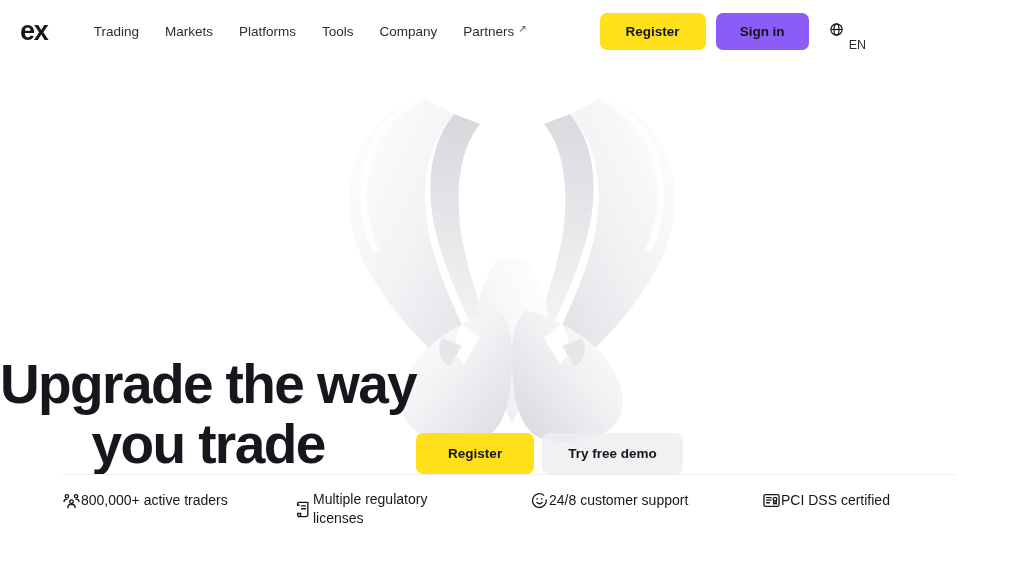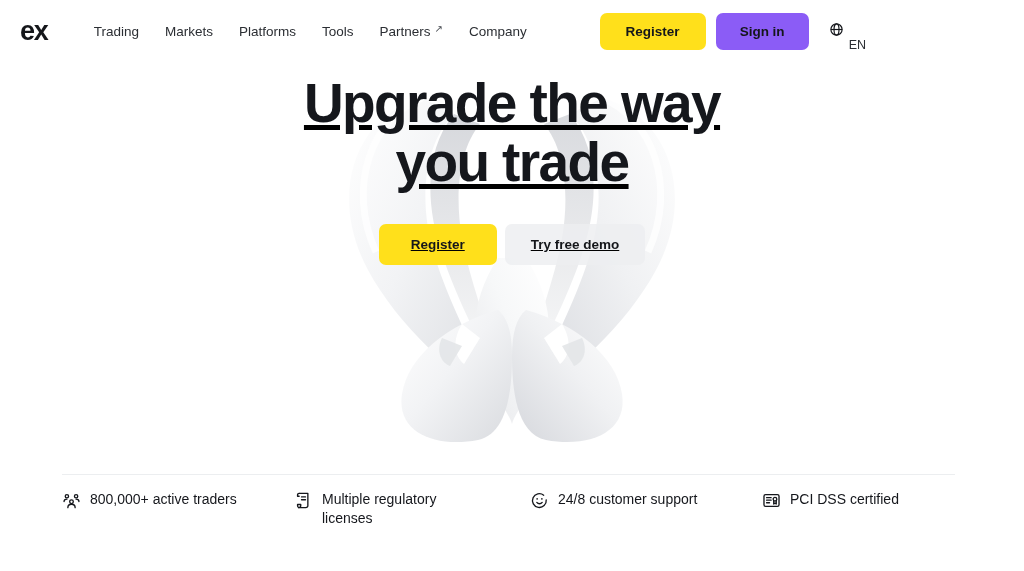--- a/index.html
+++ b/index.html
@@ -66,24 +66,23 @@
     position: absolute;
     left: 50%; top: 50%;
     transform: translate(-50%, -50%);
     width: 420px; height: 360px;
     z-index: 1;
     pointer-events: none;
   }
   .hero-content {
     position: relative; z-index: 10;
     width: 100%; height: 100%;
-    display: flex; flex-direction: column;
-    align-items: center;
+    display: flex; flex-direction: row;
+    align-items: flex-end;
     padding-top: 12px;
-    text-decoration: underline;
   }
   .hero-title {
     font-size: 55px; font-weight: 700;
     line-height: 1.08; letter-spacing: -1.6px;
     color: #15171c; text-align: center;
     max-width: 470px;
   }
   .hero-sub {
     margin-top: 20px;
     font-size: 15.5px; line-height: 1.45;
@@ -114,21 +113,21 @@
     position: absolute; left: 62px; top: 474px;
     width: 893px; height: 1px; background: #eceef0;
     z-index: 20;
   }
   .features {
     position: absolute; left: 62px; top: 490px;
     width: 900px; z-index: 20;
     display: flex; align-items: flex-start;
   }
   .feature {
-    display: flex; align-items: flex-start; gap: 9px;
+    display: flex; align-items: center; 
   }
   .feature:nth-child(1) { width: 232px; }
   .feature:nth-child(2) { width: 236px; }
   .feature:nth-child(3) { width: 232px; }
   .feature:nth-child(4) { width: 200px; }
   .feature-icon {
     flex: 0 0 auto; width: 19px; height: 19px;
     margin-top: 1px; color: #15171c;
   }
   .feature-icon svg { display: block; width: 19px; height: 19px; }
@@ -154,25 +153,25 @@
     <div class="nav-item">
       <span>Markets</span>
     </div>
     <div class="nav-item">
       <span>Platforms</span>
     </div>
     <div class="nav-item">
       <span>Tools</span>
     </div>
     <div class="nav-item">
+      <span>Company</span>
+    </div>
+    <div class="nav-item">
       <span>Partners</span>
       <span class="ext-arrow">↗</span>
-    </div>
-    <div class="nav-item">
-      <span>Company</span>
     </div>
   </nav>
 
   <div class="header-right">
     <button class="btn-register-hdr">Register</button>
     <button class="btn-signin">Sign in</button>
     <div class="lang">
       <span>
         <svg width="15" height="15" viewBox="0 0 24 24" fill="none" stroke="#15171c" stroke-width="1.9">
           <circle cx="12" cy="12" r="9"></circle>

